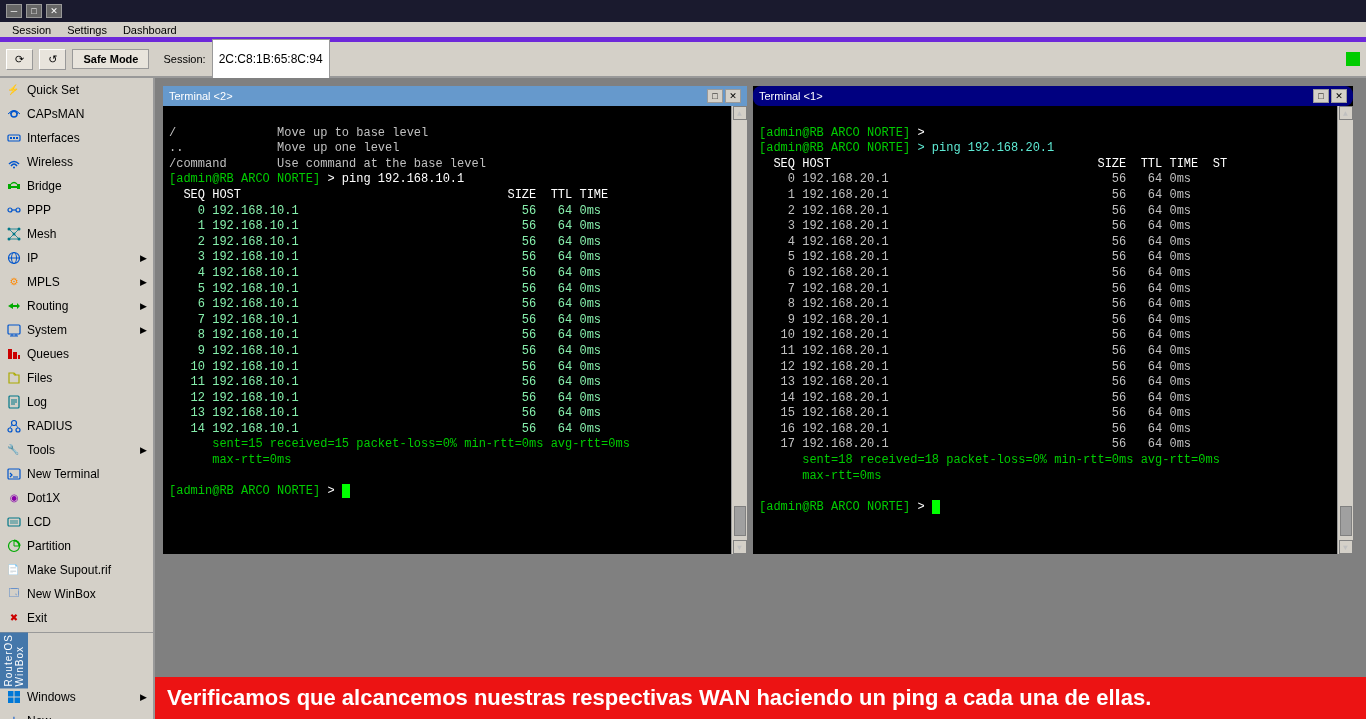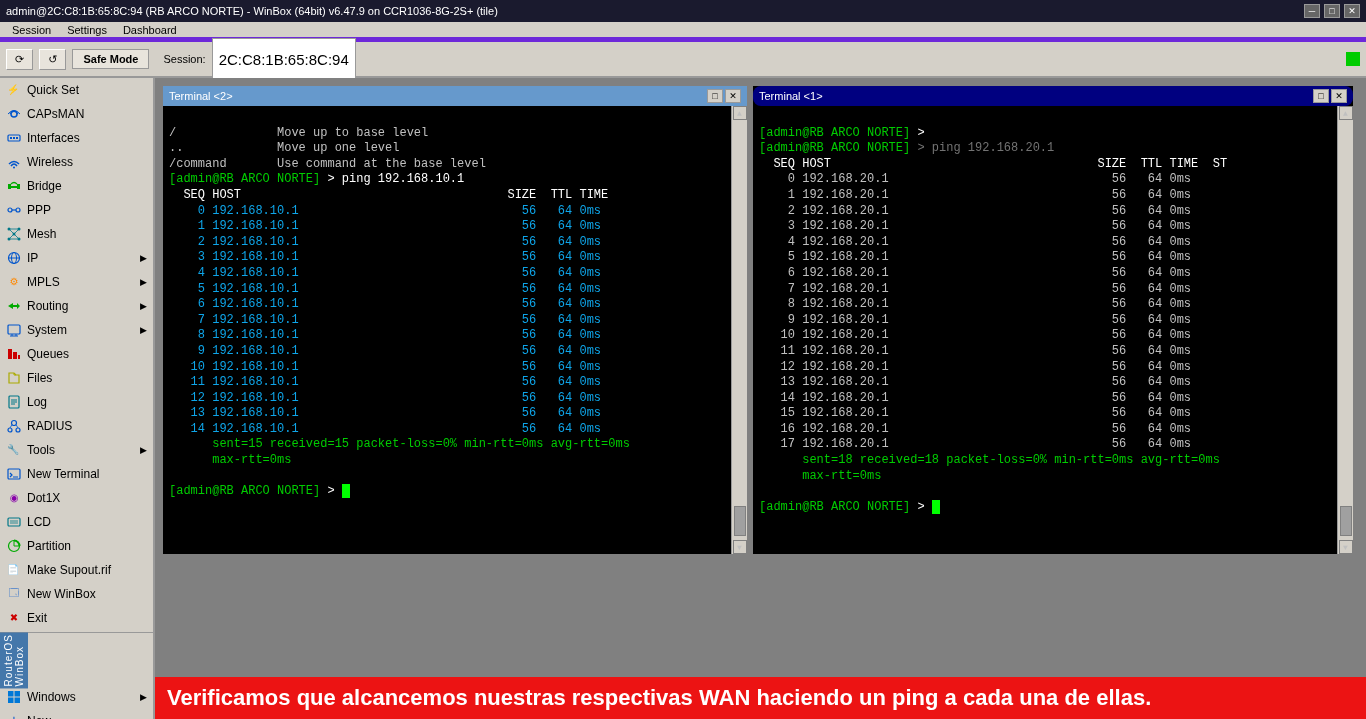--- a/index.html
+++ b/index.html
@@ -75,21 +75,21 @@
       padding: 3px 10px;
       font-size: 11px;
       font-weight: bold;
       cursor: pointer;
     }
     .session-label { font-size: 11px; margin-left: 8px; }
     .session-value {
       background: #fff;
       border: 1px solid #999;
       padding: 12px 6px;
-      font-size: 15px;
+      font-size: 12px;
     }
     .green-indicator {
       width: 14px; height: 14px;
       background: #00cc00;
       margin-left: auto;
     }
 
     
     #main {
       display: flex;
@@ -206,21 +206,20 @@
     .sidebar-section-divider {
       height: 1px;
       background: #999;
       margin: 2px 0;
     }
   </style>
 </head>
 <body>
 
 <div id="title-bar">
-  <span class="title-text">admin@2C:C8:1B:65:8C:94 (RB ARCO NORTE) - WinBox (64bit) v6.47.9 on CCR1036-8G-2S+ (tile)</span>
   <div class="win-controls">
     <div class="win-btn">─</div>
     <div class="win-btn">□</div>
     <div class="win-btn">✕</div>
   </div>
 </div>
 
 <div id="menu-bar">
   <span>Session</span>
   <span>Settings</span>
@@ -477,21 +476,21 @@
           <div class="terminal-win-btn">□</div>
           <div class="terminal-win-btn">✕</div>
         </div>
       </div>
       <div class="terminal-body" style="width:568px; height:448px; font-size:12px; line-height:1.3; color:#c0c0c0;">
 <span style="color:#c0c0c0;">/              Move up to base level
 ..             Move up one level
 /command       Use command at the base level
 </span><span style="color:#00cc00;">[admin@RB ARCO NORTE]</span><span style="color:#ffffff;"> &gt; ping 192.168.10.1
 </span><span style="color:#ffffff;">  SEQ HOST                                     SIZE  TTL TIME
-</span><span style="color:#0ea5e9;margin-top:10px;">    0 192.168.10.1                               56   64 0ms
+</span><span style="color:#86efac;margin-top:10px;">    0 192.168.10.1                               56   64 0ms
     1 192.168.10.1                               56   64 0ms
     2 192.168.10.1                               56   64 0ms
     3 192.168.10.1                               56   64 0ms
     4 192.168.10.1                               56   64 0ms
     5 192.168.10.1                               56   64 0ms
     6 192.168.10.1                               56   64 0ms
     7 192.168.10.1                               56   64 0ms
     8 192.168.10.1                               56   64 0ms
     9 192.168.10.1                               56   64 0ms
    10 192.168.10.1                               56   64 0ms
@@ -517,21 +516,21 @@
     <div class="terminal-window" style="left:598px; top:8px; width:600px; height:468px;">
       <div class="terminal-titlebar active">
         <span>Terminal &lt;1&gt;</span>
         <div class="terminal-win-btns">
           <div class="terminal-win-btn">□</div>
           <div class="terminal-win-btn">✕</div>
         </div>
       </div>
       <div class="terminal-body" style="width:584px; height:448px; font-size:12px; line-height:1.3; color:#c0c0c0;">
 <span style="color:#00cc00;">[admin@RB ARCO NORTE]</span><span style="color:#ffffff;"> &gt;
-</span><span style="color:#00cc00;">[admin@RB ARCO NORTE]</span><span style="color:#737373;"> &gt; ping 192.168.20.1
+</span><span style="color:#00cc00;">[admin@RB ARCO NORTE]</span><span style="color:#5eead4;"> &gt; ping 192.168.20.1
 </span><span style="color:#ffffff;">  SEQ HOST                                     SIZE  TTL TIME  ST
 </span><span style="color:#c0c0c0;">    0 192.168.20.1                               56   64 0ms
     1 192.168.20.1                               56   64 0ms
     2 192.168.20.1                               56   64 0ms
     3 192.168.20.1                               56   64 0ms
     4 192.168.20.1                               56   64 0ms
     5 192.168.20.1                               56   64 0ms
     6 192.168.20.1                               56   64 0ms
     7 192.168.20.1                               56   64 0ms
     8 192.168.20.1                               56   64 0ms

